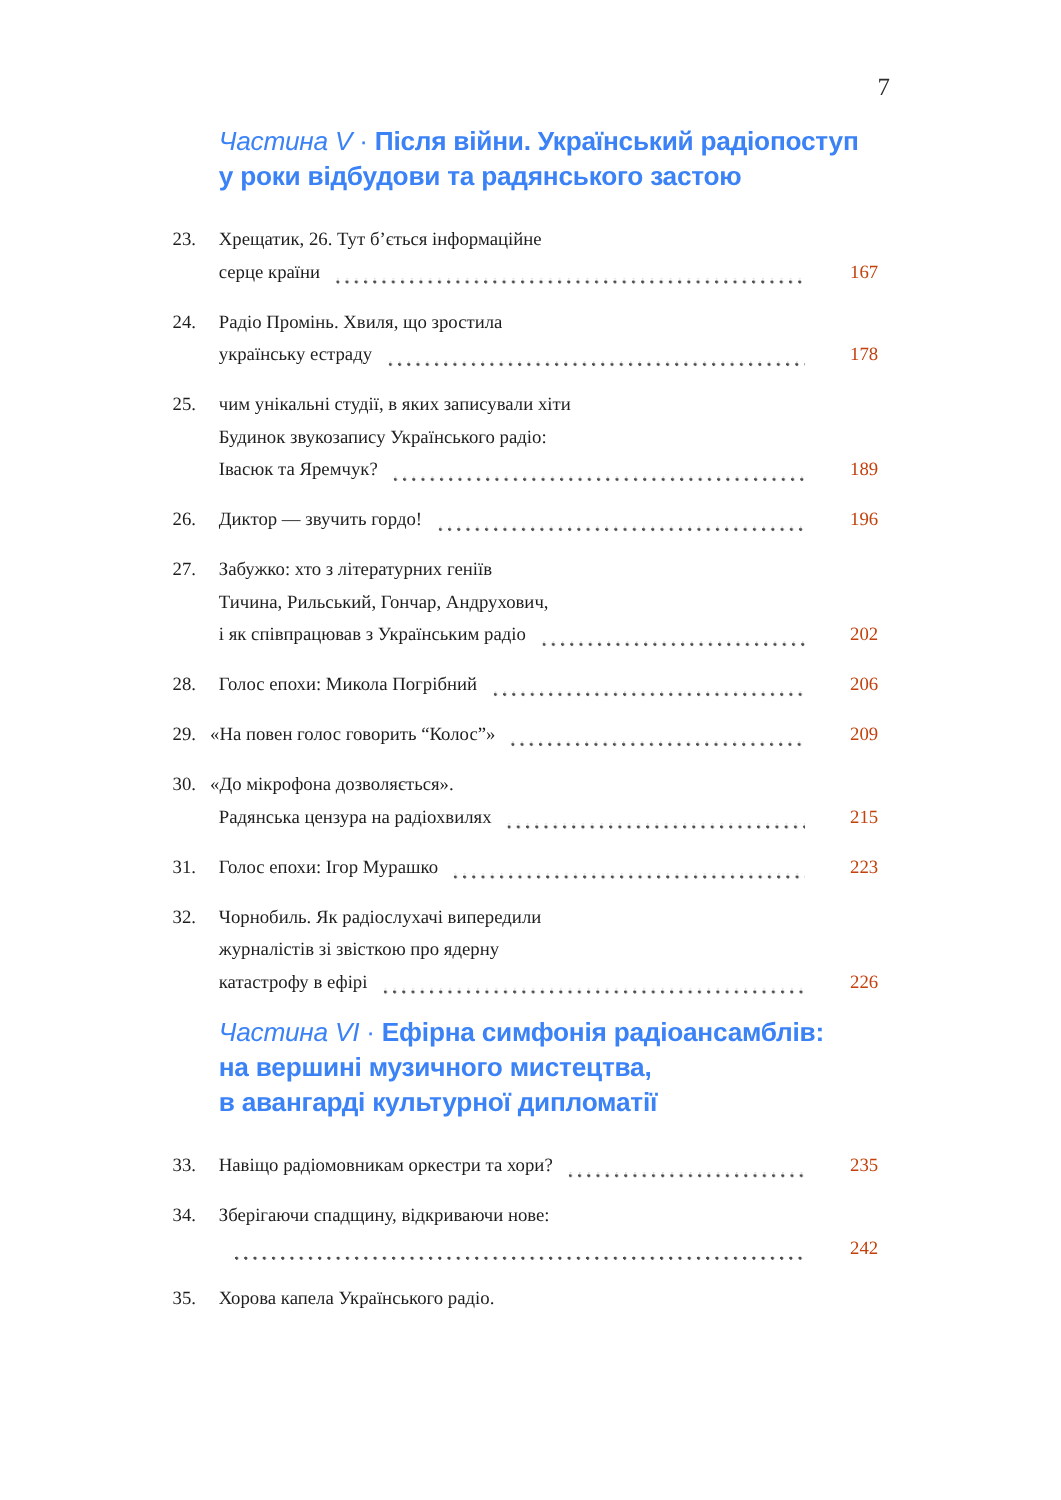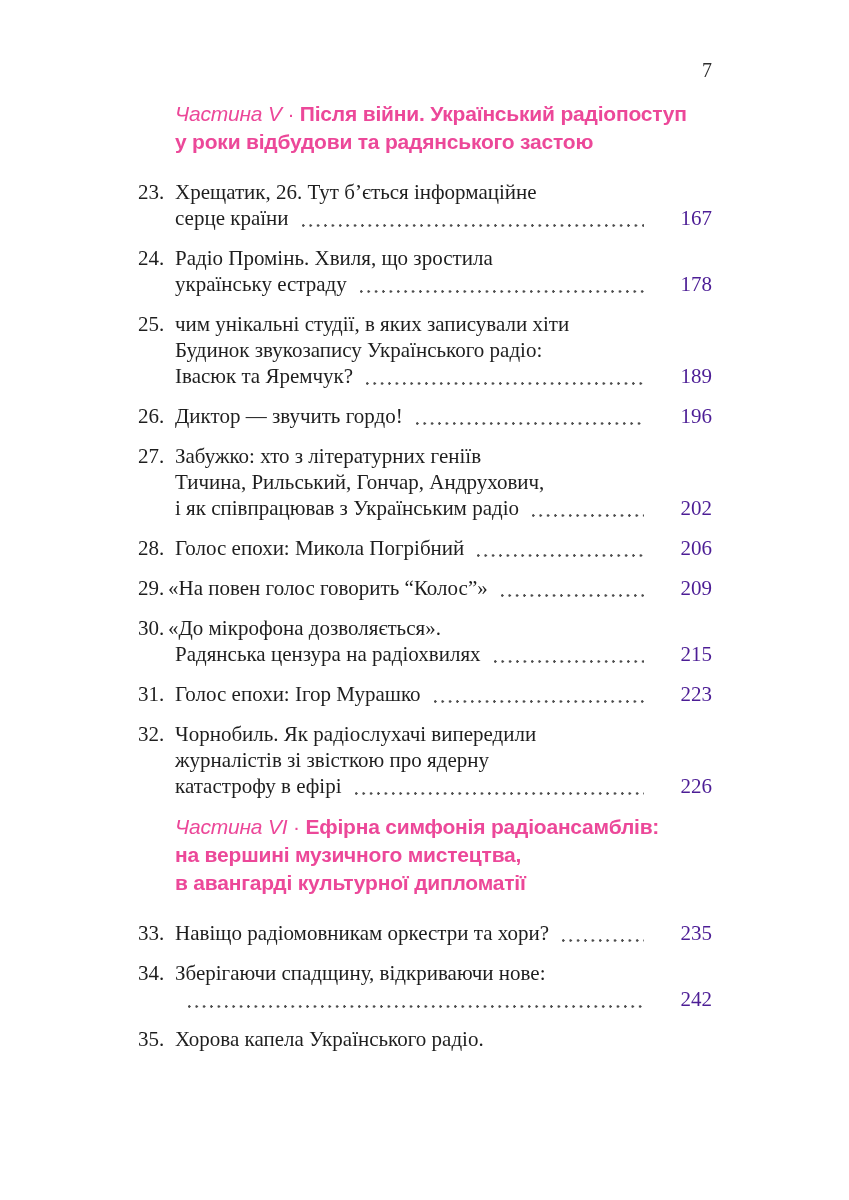--- a/index.html
+++ b/index.html
@@ -24,30 +24,30 @@
   }
   .toc {
     position:absolute;
     top:100px; left:138px;
     width:574px;
   }
   .part + .part { }
   .part-heading {
     font-family:"Liberation Sans","DejaVu Sans",sans-serif;
     font-size:21px; line-height:28px;
-    font-weight:700; color:#ec4899;
+    font-weight:700; color:#3b82f6;
     letter-spacing:-0.2px;
     margin-left:37px;
     margin-bottom:23px;
   }
   .part-label { font-style:italic; font-weight:400; }
   .part-sep   { font-weight:400; }
   .entry {
     display:flex;
-    font-size:21px; line-height:26px;
+    font-size:15px; line-height:26px;
     margin-bottom:14px;
   }
   .num {
     flex:none; width:37px;
     color:#1e1e1e;
   }
   .entry-body { flex:1; min-width:0; }
   .line { display:block; }
   .line.last { display:flex; align-items:baseline; }
   .txt { flex:none; }
@@ -57,22 +57,22 @@
     align-self:flex-end;
     height:11px;
     margin:0 36px 0 13px;
     background-image:radial-gradient(circle at 1.3px 2.5px, #4d4d4d 1.1px, rgba(0,0,0,0) 1.45px);
     background-size:7.4px 4px;
     background-repeat:repeat-x;
     background-position:left bottom 4px;
   }
   .pg {
     flex:none; min-width:32px;
-    text-align:right;
-    color:#4c1d95;
+    text-align:left;
+    color:#c2410c;
   }
 </style>
 </head>
 <body>
 
 <div class="page">
   <div class="folio">7</div>
   <main class="toc">
     <div id="toc-parts">
   <section class="part">

